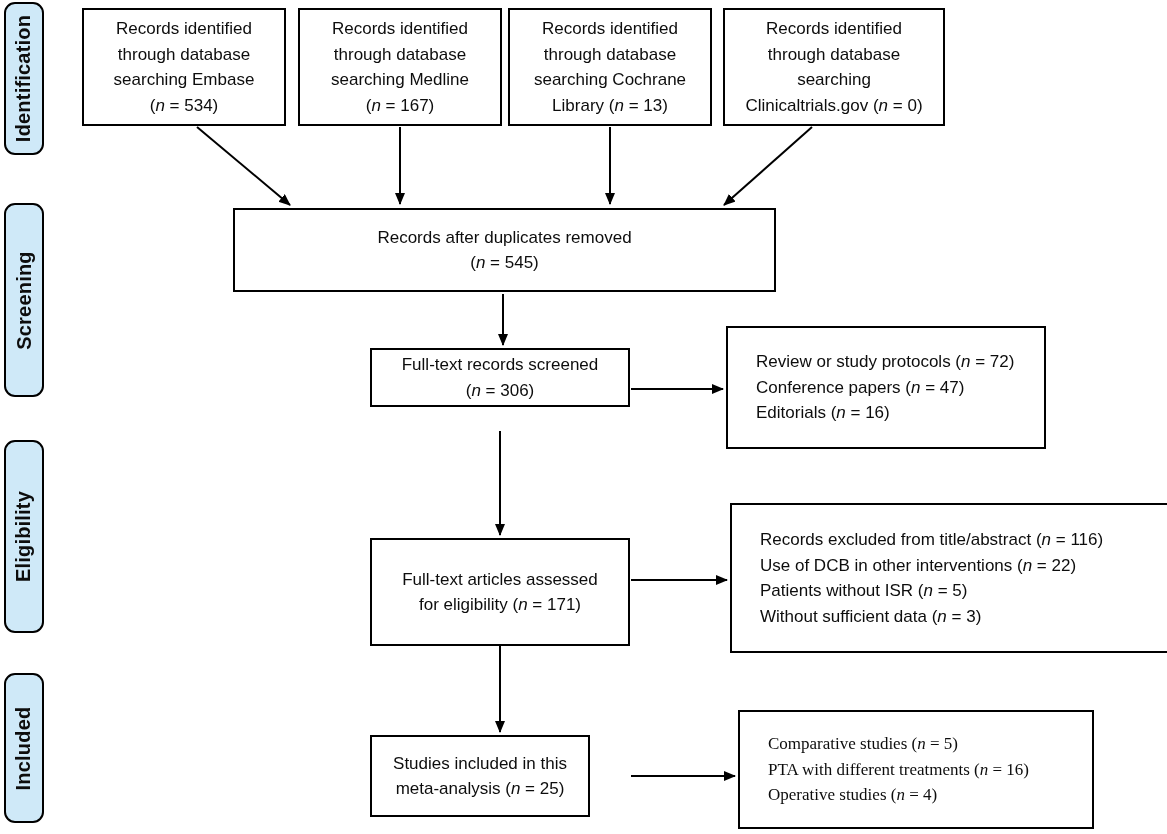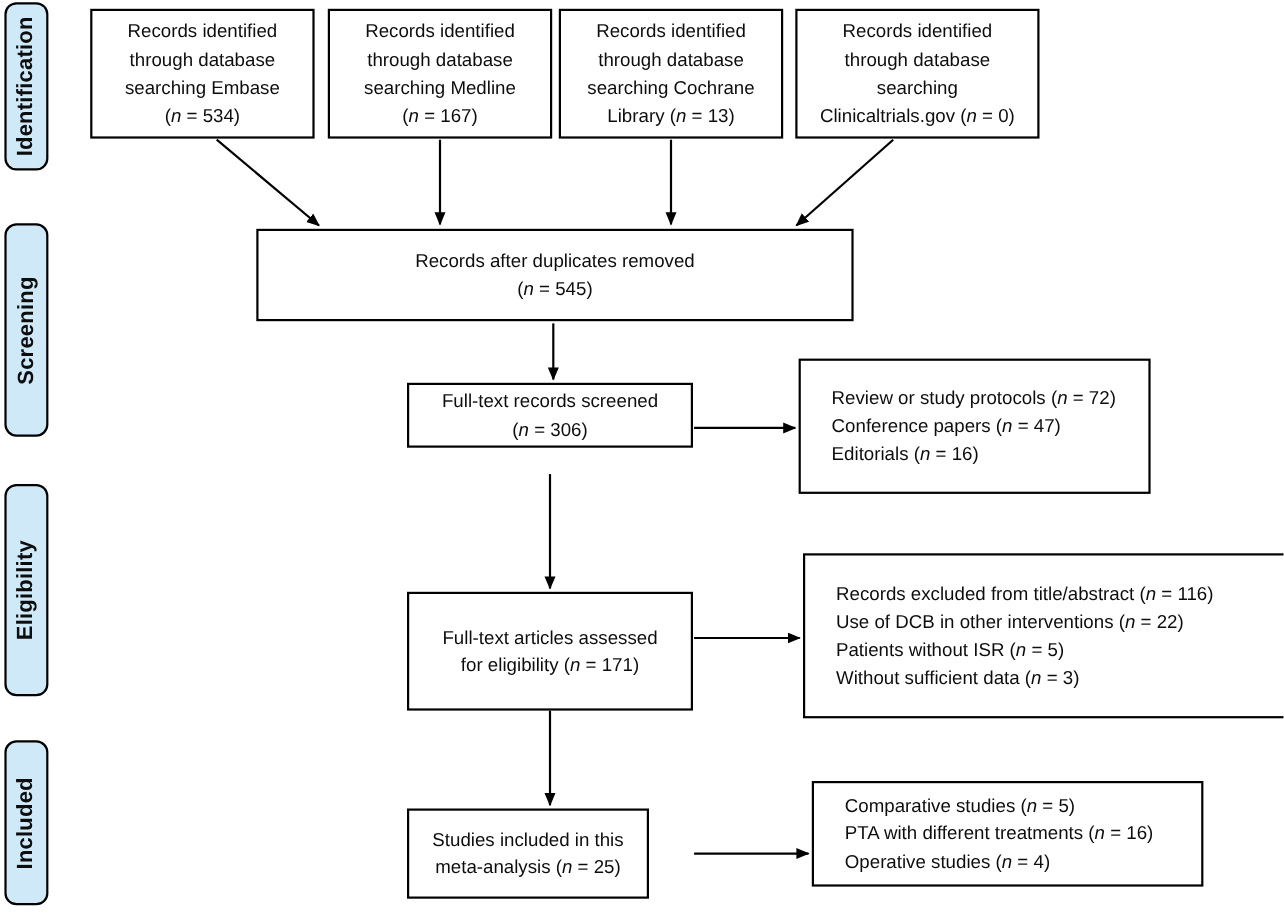--- a/index.html
+++ b/index.html
@@ -135,19 +135,19 @@
     <div class="boxtext nfx">Review or study protocols (<i>n</i> = 72)
 Conference papers (<i>n</i> = 47)
 Editorials (<i>n</i> = 16)</div>
   </div>
   <div class="fbox left" style="left:730px; top:503px; width:466px; height:150px;">
     <div class="boxtext nfx">Records excluded from title/abstract (<i>n</i> = 116)
 Use of DCB in other interventions (<i>n</i> = 22)
 Patients without ISR (<i>n</i> = 5)
 Without sufficient data (<i>n</i> = 3)</div>
   </div>
-  <div class="fbox left" style="left:738px; top:710px; width:356px; height:96px;">
+  <div class="fbox left" style="left:738px; top:710px; width:356px; height:119px;font-family:Liberation Serif, serif;">
     <div class="boxtext nfx">Comparative studies (<i>n</i> = 5)
 PTA with different treatments (<i>n</i> = 16)
 Operative studies (<i>n</i> = 4)</div>
   </div>
 
 </div>
 
 </body></html>

